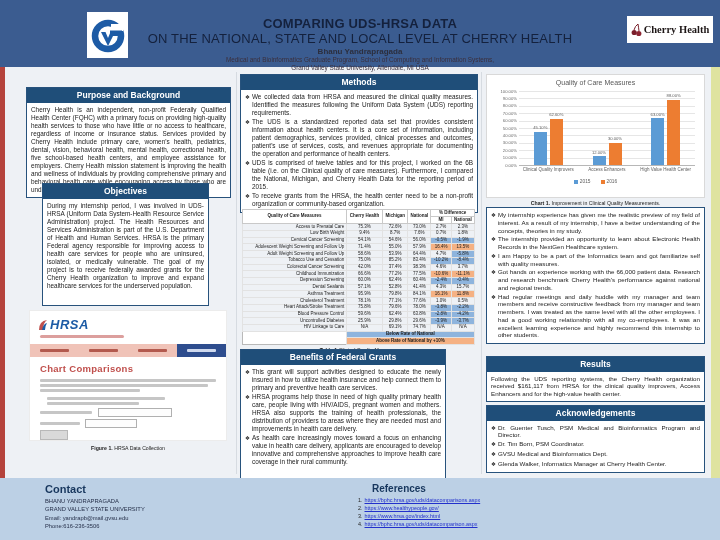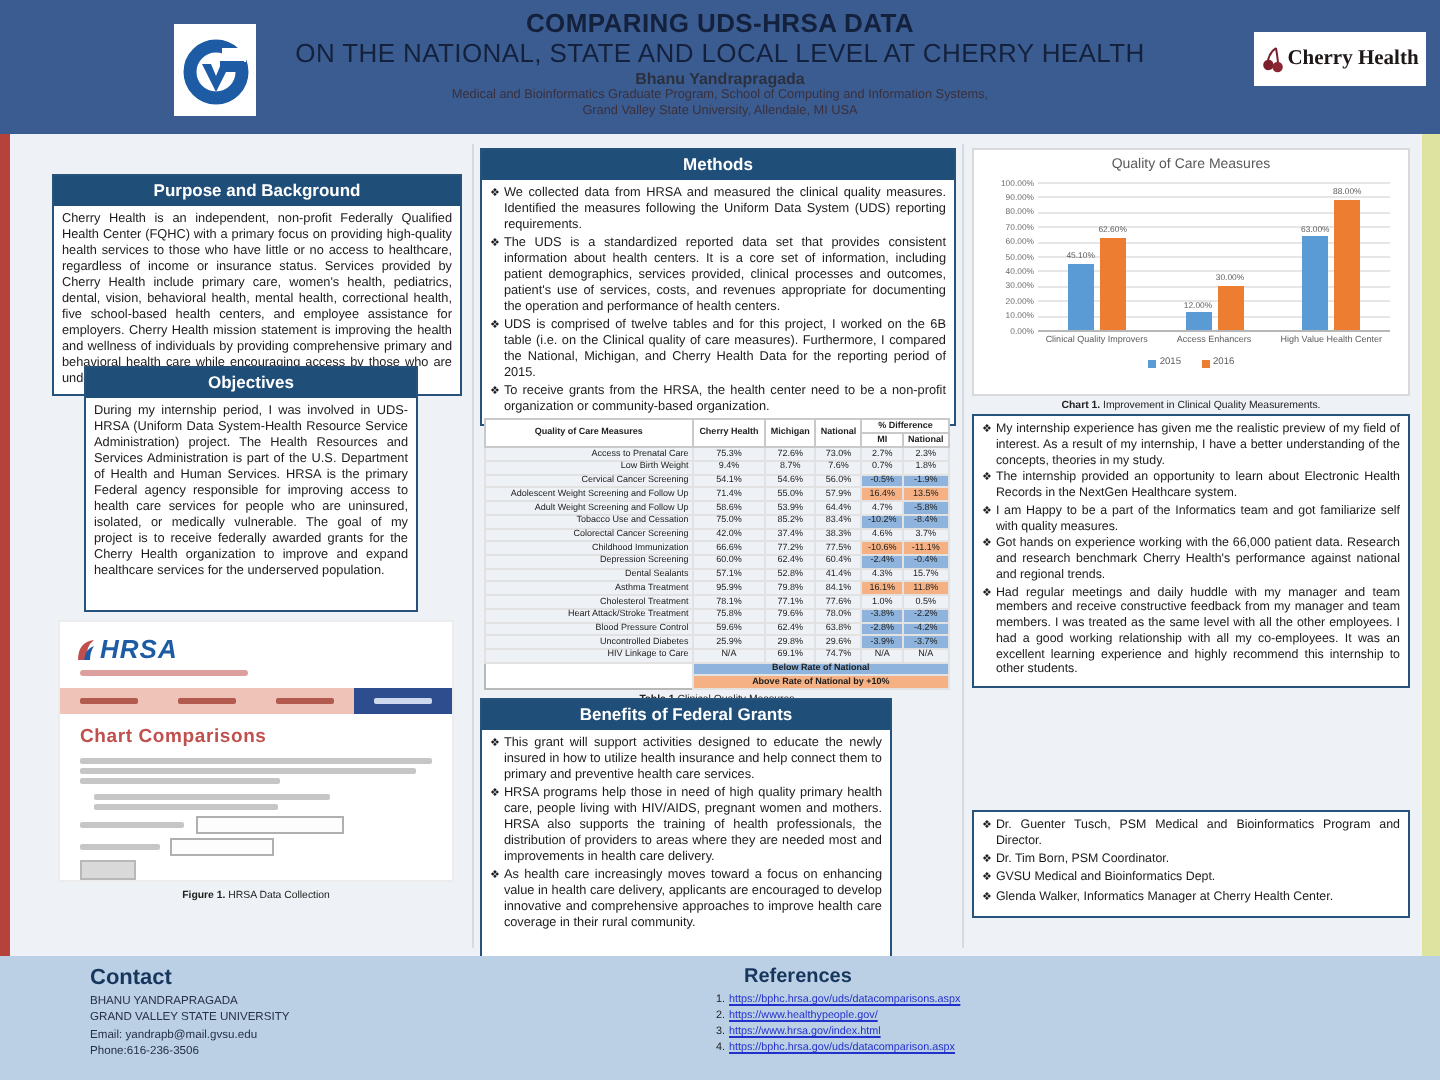--- a/index.html
+++ b/index.html
@@ -4,21 +4,21 @@
 <style>
   html,body{margin:0;padding:0;}
   body{width:720px;height:540px;font-family:"Liberation Sans",sans-serif;-webkit-font-smoothing:antialiased;}
   #poster{position:relative;width:720px;height:540px;background:#eef1f5;overflow:hidden;}
 
   
   #hdr{position:absolute;left:0;top:0;width:720px;height:67px;background:#3b5c90;}
   #gvsu{position:absolute;left:87px;top:12px;width:41px;height:46px;background:#fff;display:flex;align-items:center;justify-content:center;}
   #cherry{position:absolute;left:627px;top:16px;width:86px;height:27px;background:#fff;display:flex;align-items:center;justify-content:center;gap:2px;}
   #cherry .ctext{font-family:"Liberation Serif",serif;font-weight:bold;font-size:10.5px;color:#1e1717;white-space:nowrap;}
-  .t1{margin:0;padding-top:4px;text-align:center;font-size:13px;font-weight:bold;color:#14213d;letter-spacing:.2px;}
+  .t1{margin:0;padding-top:16px;text-align:center;font-size:13px;font-weight:bold;color:#14213d;letter-spacing:.2px;}
   .t2{margin:0;text-align:center;font-size:13px;font-weight:normal;color:#14213d;letter-spacing:.2px;}
   .auth{margin-top:1px;text-align:center;font-size:8px;font-weight:bold;color:#2c2f3e;}
   .aff{text-align:center;font-size:6.4px;color:#3a2f3c;line-height:1.32;}
 
   
   #lstrip{position:absolute;left:0;top:67px;width:5px;height:411px;background:#b5433c;}
   #rstrip{position:absolute;left:711px;top:67px;width:9px;height:411px;background:#dfe3a0;}
   .vsep{position:absolute;top:72px;height:402px;width:1px;background:#d6dbe1;}
 
   
@@ -433,22 +433,27 @@
         </div>
         <div class="li">
           <span>Got hands on experience working with the 66,000 patient data. Research and research benchmark Cherry Health's performance against national and regional trends.</span>
         </div>
         <div class="li">
           <span>Had regular meetings and daily huddle with my manager and team members and receive constructive feedback from my manager and team members. I was treated as the same level with all the other employees. I had a good working relationship with all my co-employees. It was an excellent learning experience and highly recommend this internship to other students.</span>
         </div>
       </div>
   </div>
 
+  <div class="panel rcol" id="results">
+    <div class="phdr">Results</div>
+    <div class="pbody">Following the UDS reporting systems, the Cherry Health organization received $161,117 from HRSA for the clinical quality improvers, Access Enhancers and for the high-value health center.</div>
+  </div>
 
   <div class="panel rcol" id="ack">
+    <div class="phdr">Acknowledgements</div>
     <div class="pbody">
         <div class="li">
           <span>Dr. Guenter Tusch, PSM Medical and Bioinformatics Program and Director.</span>
         </div>
         <div class="li">
           <span>Dr. Tim Born, PSM Coordinator.</span>
         </div>
         <div class="li">
           <span>GVSU Medical and Bioinformatics Dept.</span>
         </div>

